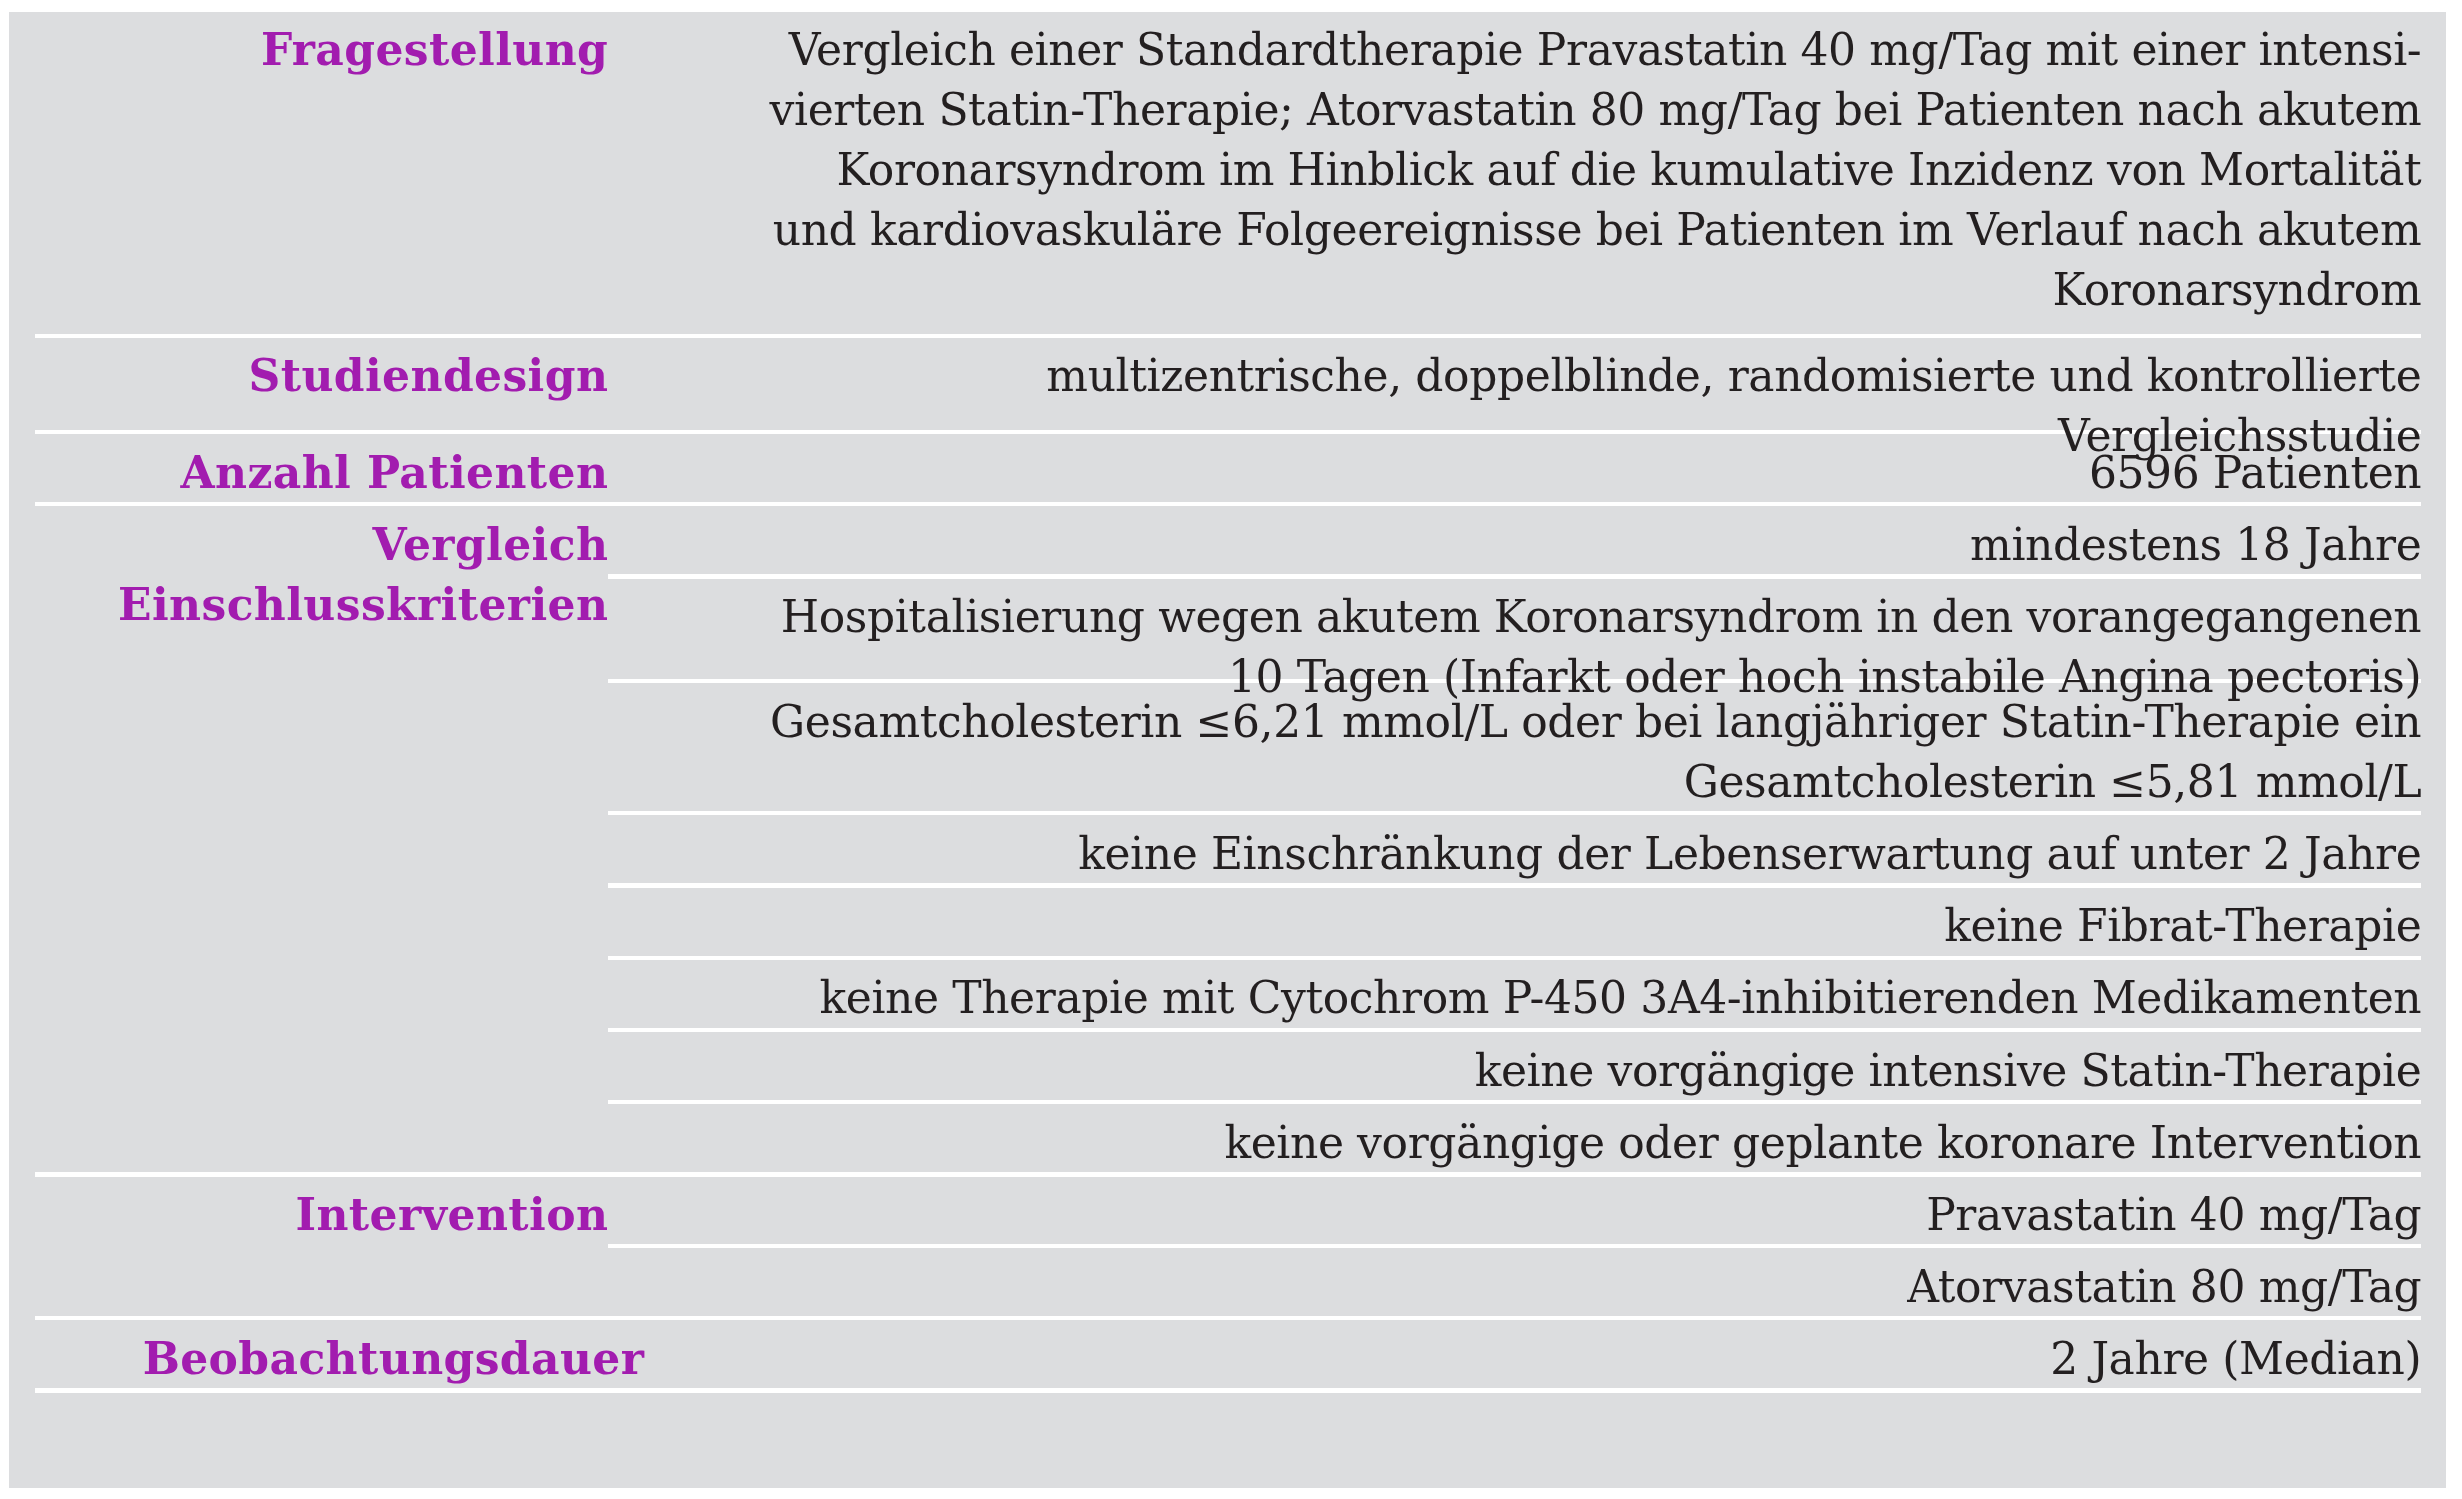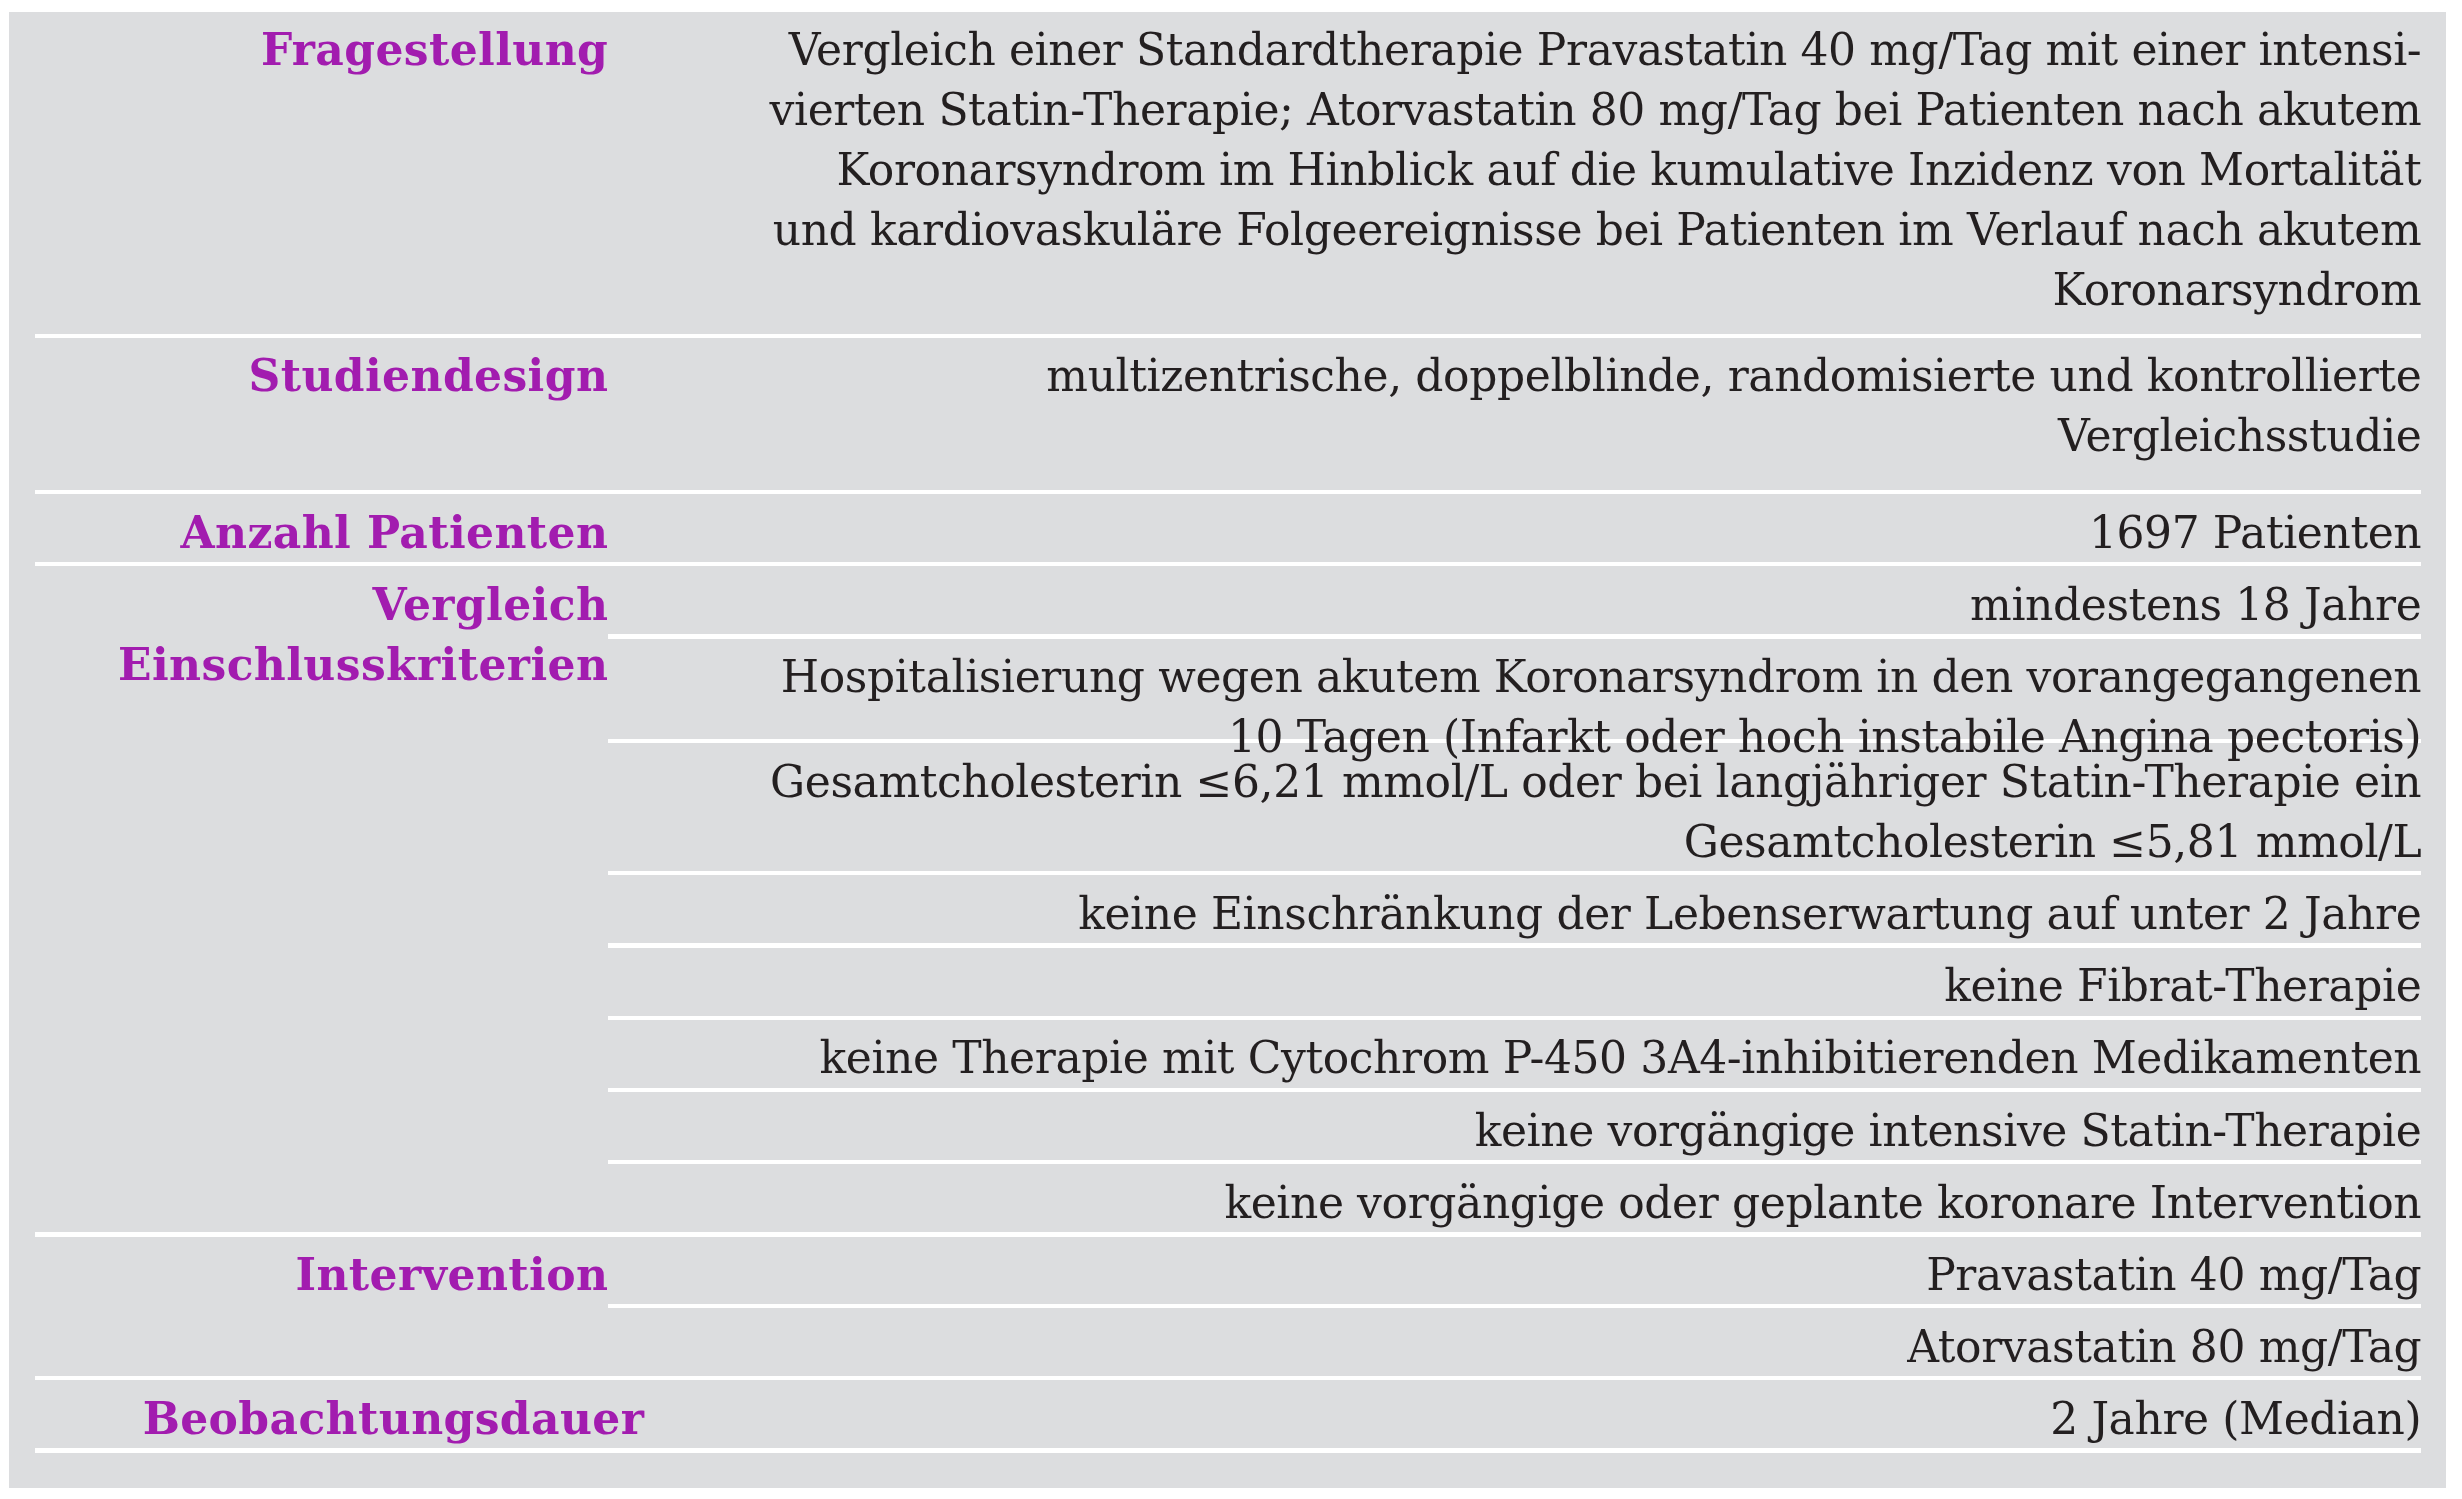--- a/index.html
+++ b/index.html
@@ -38,33 +38,33 @@
       <div class="vals">
         <div class="cell">Vergleich einer Standardtherapie Pravastatin 40 mg/Tag mit einer intensi-
 vierten Statin-Therapie; Atorvastatin 80 mg/Tag bei Patienten nach akutem
 Koronarsyndrom im Hinblick auf die kumulative Inzidenz von Mortalität
 und kardiovaskuläre Folgeereignisse bei Patienten im Verlauf nach akutem
 Koronarsyndrom</div>
       </div>
     </div>
     <div class="sep-full"></div>
 
-    <div class="row" style="height:152px;">
+    <div class="row" style="height:92px;">
       <div class="lab">Studiendesign</div>
       <div class="vals">
         <div class="cell">multizentrische, doppelblinde, randomisierte und kontrollierte
 Vergleichsstudie</div>
       </div>
     </div>
     <div class="sep-full"></div>
 
     <div class="row" style="height:68px;">
       <div class="lab">Anzahl Patienten</div>
       <div class="vals">
-        <div class="cell">1697 Patienten</div>
+        <div class="cell">6596 Patienten</div>
       </div>
     </div>
     <div class="sep-full"></div>
 
     <div class="row">
       <div class="lab" style="white-space:pre-line;">Vergleich
 Einschlusskriterien</div>
       <div class="vals">
         <div class="cell" style="height:68px;">mindestens 18 Jahre</div>
         <div class="sep-col"></div>

